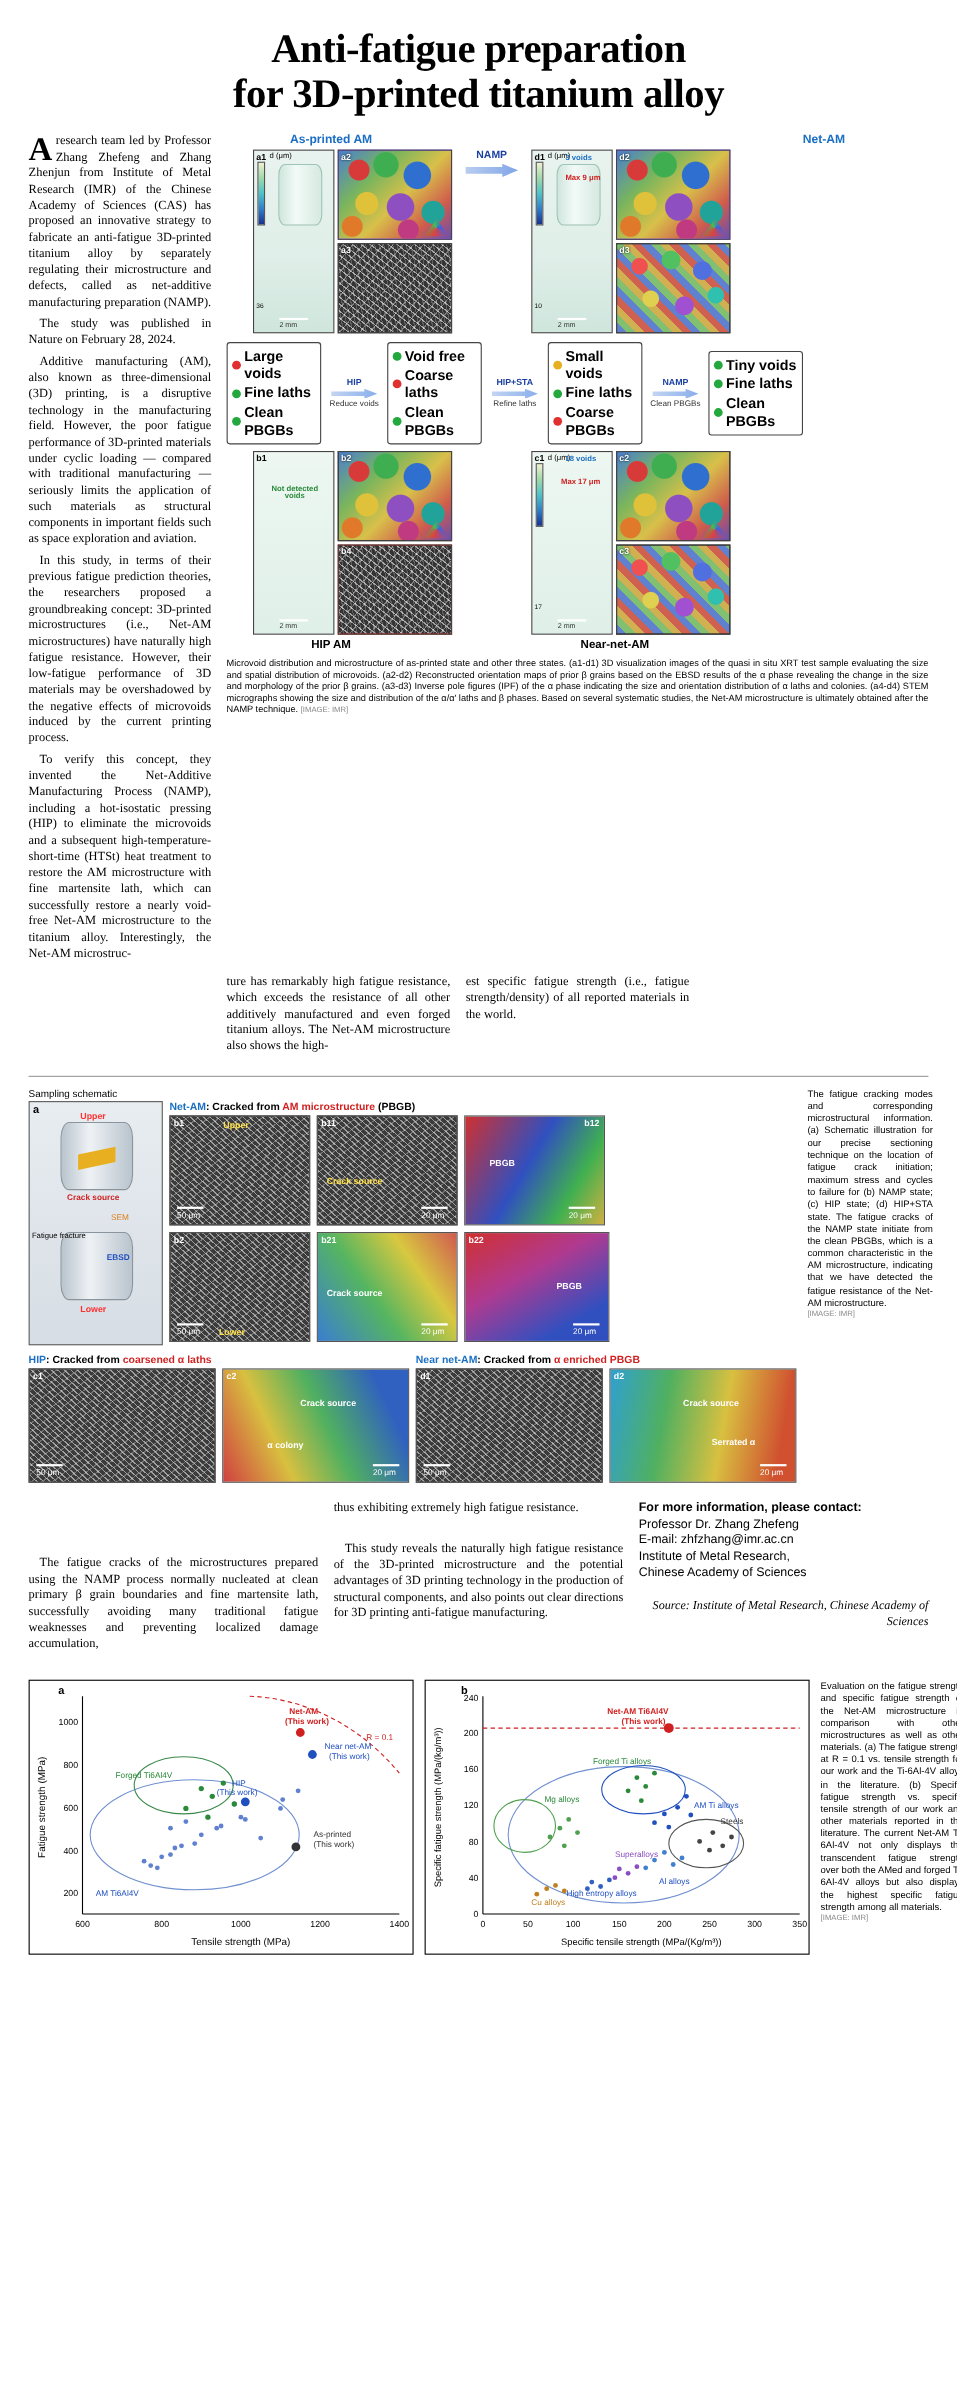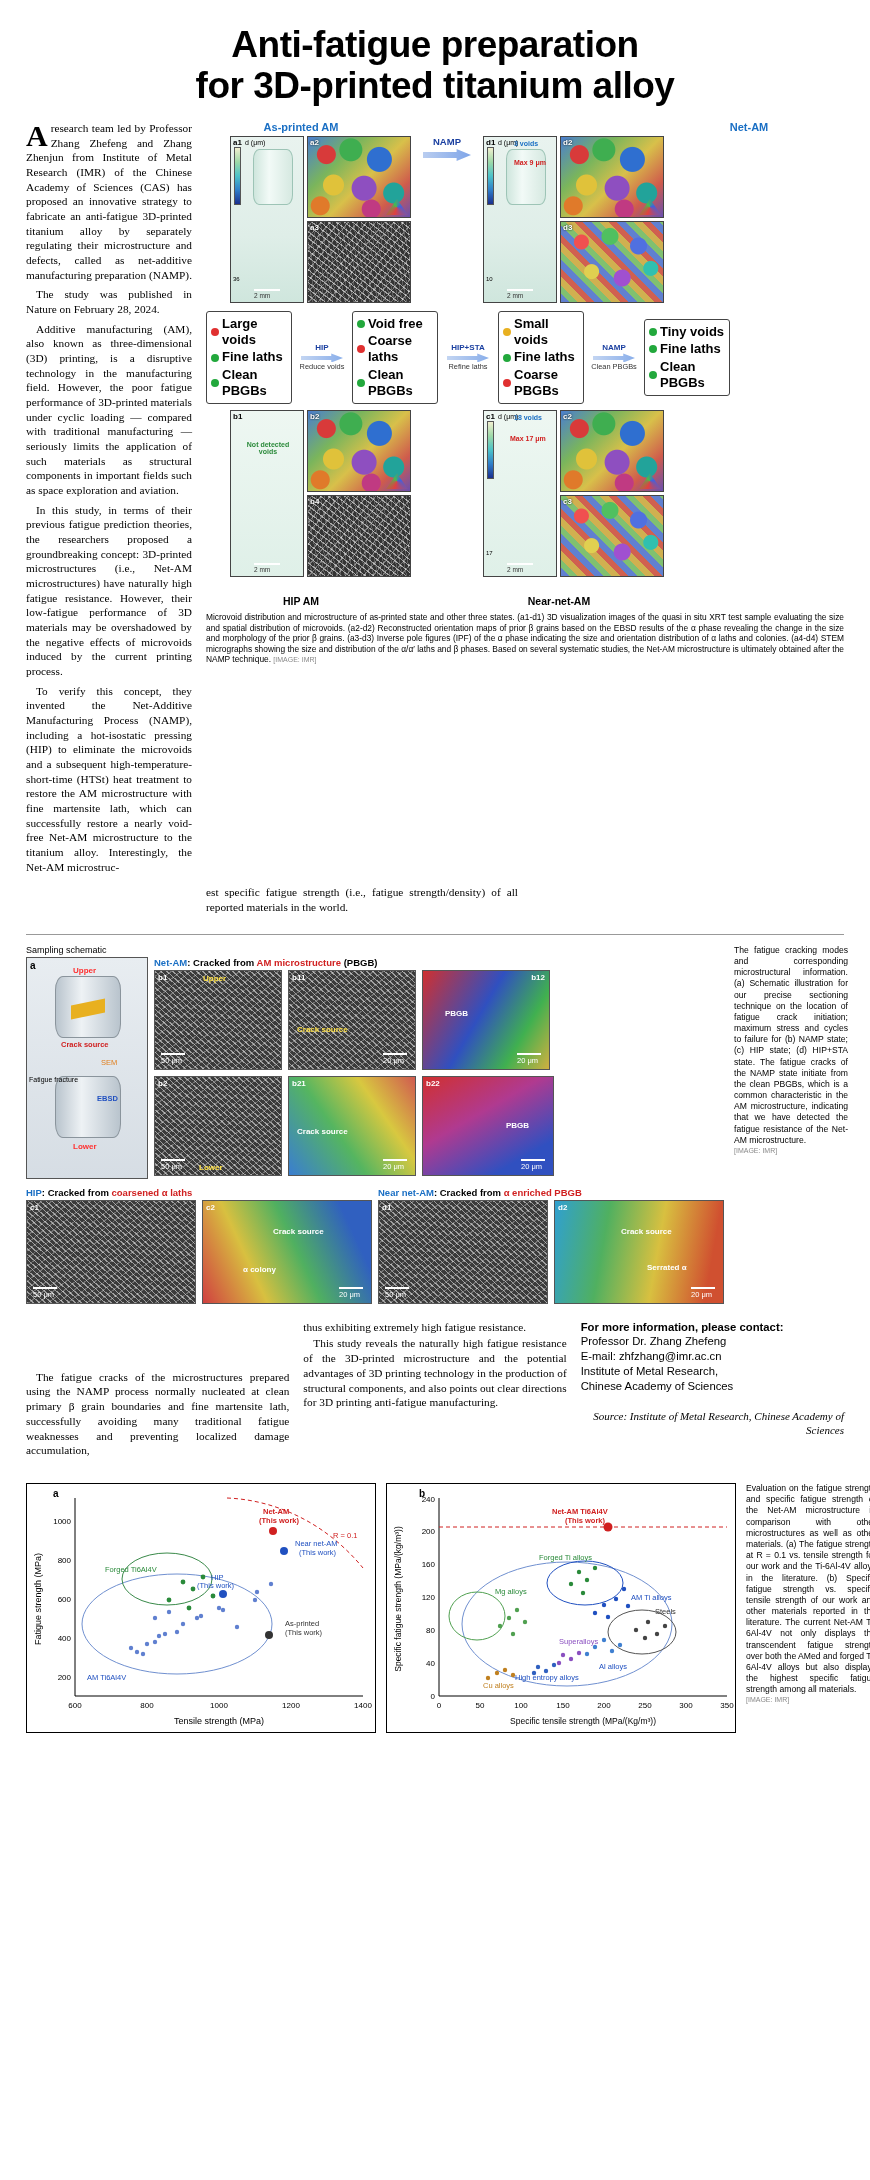--- a/index.html
+++ b/index.html
@@ -8,21 +8,21 @@
     width: 870px;
     background: #ffffff;
     font-family: "Liberation Serif", serif;
     color: #000;
   }
   .page { width: 870px; padding: 18px 26px 20px 26px; }
 
   
   .title {
     text-align: center;
-    font-family: Liberation Sans, sans-serif;
+    font-family: Liberation Serif, serif;
     font-weight: bold;
     font-size: 37px;
     line-height: 1.12;
     letter-spacing: -0.5px;
     margin: 6px 0 14px 0;
   }
   .title .l2 { display:block; }
 
   
   .top-wrap { display: flex; gap: 14px; }
@@ -344,35 +344,38 @@
             <span class="tag">c2</span>
             <div class="legend-tri"></div>
           </div>
           <div class="pnl p-b3">
             <div class="ipf"></div>
             <span class="tag">c3</span>
           </div>
         </div>
       </div>
 
-      <div class="botlabels" style="margin-top:18px;">
+      <div class="botlabels" style="margin-top:3px;">
         <div style="width:190px">HIP AM</div>
         <div style="width:56px"></div>
         <div style="width:190px">Near-net-AM</div>
       </div>
 
       <div class="fig1-cap">
         <span>Microvoid distribution and microstructure of as-printed state and other three states. (a1-d1) 3D visualization images of the quasi in situ XRT test sample evaluating the size and spatial distribution of microvoids. (a2-d2) Reconstructed orientation maps of prior β grains based on the EBSD results of the α phase revealing the change in the size and morphology of the prior β grains. (a3-d3) Inverse pole figures (IPF) of the α phase indicating the size and orientation distribution of α laths and colonies. (a4-d4) STEM micrographs showing the size and distribution of the α/α′ laths and β phases. Based on several systematic studies, the Net-AM microstructure is ultimately obtained after the NAMP technique.</span>
         <span class="imgcred">[IMAGE: IMR]</span>
       </div>
     </div>
   </div>
 
   <div class="mid-text bodytext">
     <div class="c" style="flex:0 0 166px"></div>
+    <div class="c">
+      <p class="first">ture has remarkably high fatigue resistance, which exceeds the resistance of all other additively manufactured and even forged titanium alloys. The Net-AM microstructure also shows the high-</p>
+    </div>
     <div class="c">
       <p class="first">est specific fatigue strength (i.e., fatigue strength/density) of all reported materials in the world.</p>
     </div>
     <div class="c"></div>
   </div>
 
   <hr class="rule">
 
   <div class="fig2">
     <div class="fig2-main">
@@ -479,21 +482,21 @@
       <span>The fatigue cracking modes and corresponding microstructural information. (a) Schematic illustration for our precise sectioning technique on the location of fatigue crack initiation; maximum stress and cycles to failure for (b) NAMP state; (c) HIP state; (d) HIP+STA state. The fatigue cracks of the NAMP state initiate from the clean PBGBs, which is a common characteristic in the AM microstructure, indicating that we have detected the fatigue resistance of the Net-AM microstructure.</span>
       <div class="imgcred">[IMAGE: IMR]</div>
     </div>
   </div>
 
   <div class="low-text">
     <div class="c">
       <p style="margin-top:50px;text-indent:10px;">The fatigue cracks of the microstructures prepared using the NAMP process normally nucleated at clean primary β grain boundaries and fine martensite lath, successfully avoiding many traditional fatigue weaknesses and preventing localized damage accumulation,</p>
     </div>
     <div class="c">
-      <p style="margin:0 0 2px 0;">thus exhibiting extremely high fatigue resistance.</p>
+      <p style="margin:0 0 22px 0;">thus exhibiting extremely high fatigue resistance.</p>
       <p style="margin:0;text-indent:10px;">This study reveals the naturally high fatigue resistance of the 3D-printed microstructure and the potential advantages of 3D printing technology in the production of structural components, and also points out clear directions for 3D printing anti-fatigue manufacturing.</p>
     </div>
     <div class="c contact">
       <div style="font-weight:bold">For more information, please contact:</div>
       <div>Professor Dr. Zhang Zhefeng</div>
       <div>E-mail: zhfzhang@imr.ac.cn</div>
       <div>Institute of Metal Research,</div>
       <div>Chinese Academy of Sciences</div>
       <div class="source">Source: Institute of Metal Research, Chinese Academy of Sciences</div>
     </div>

